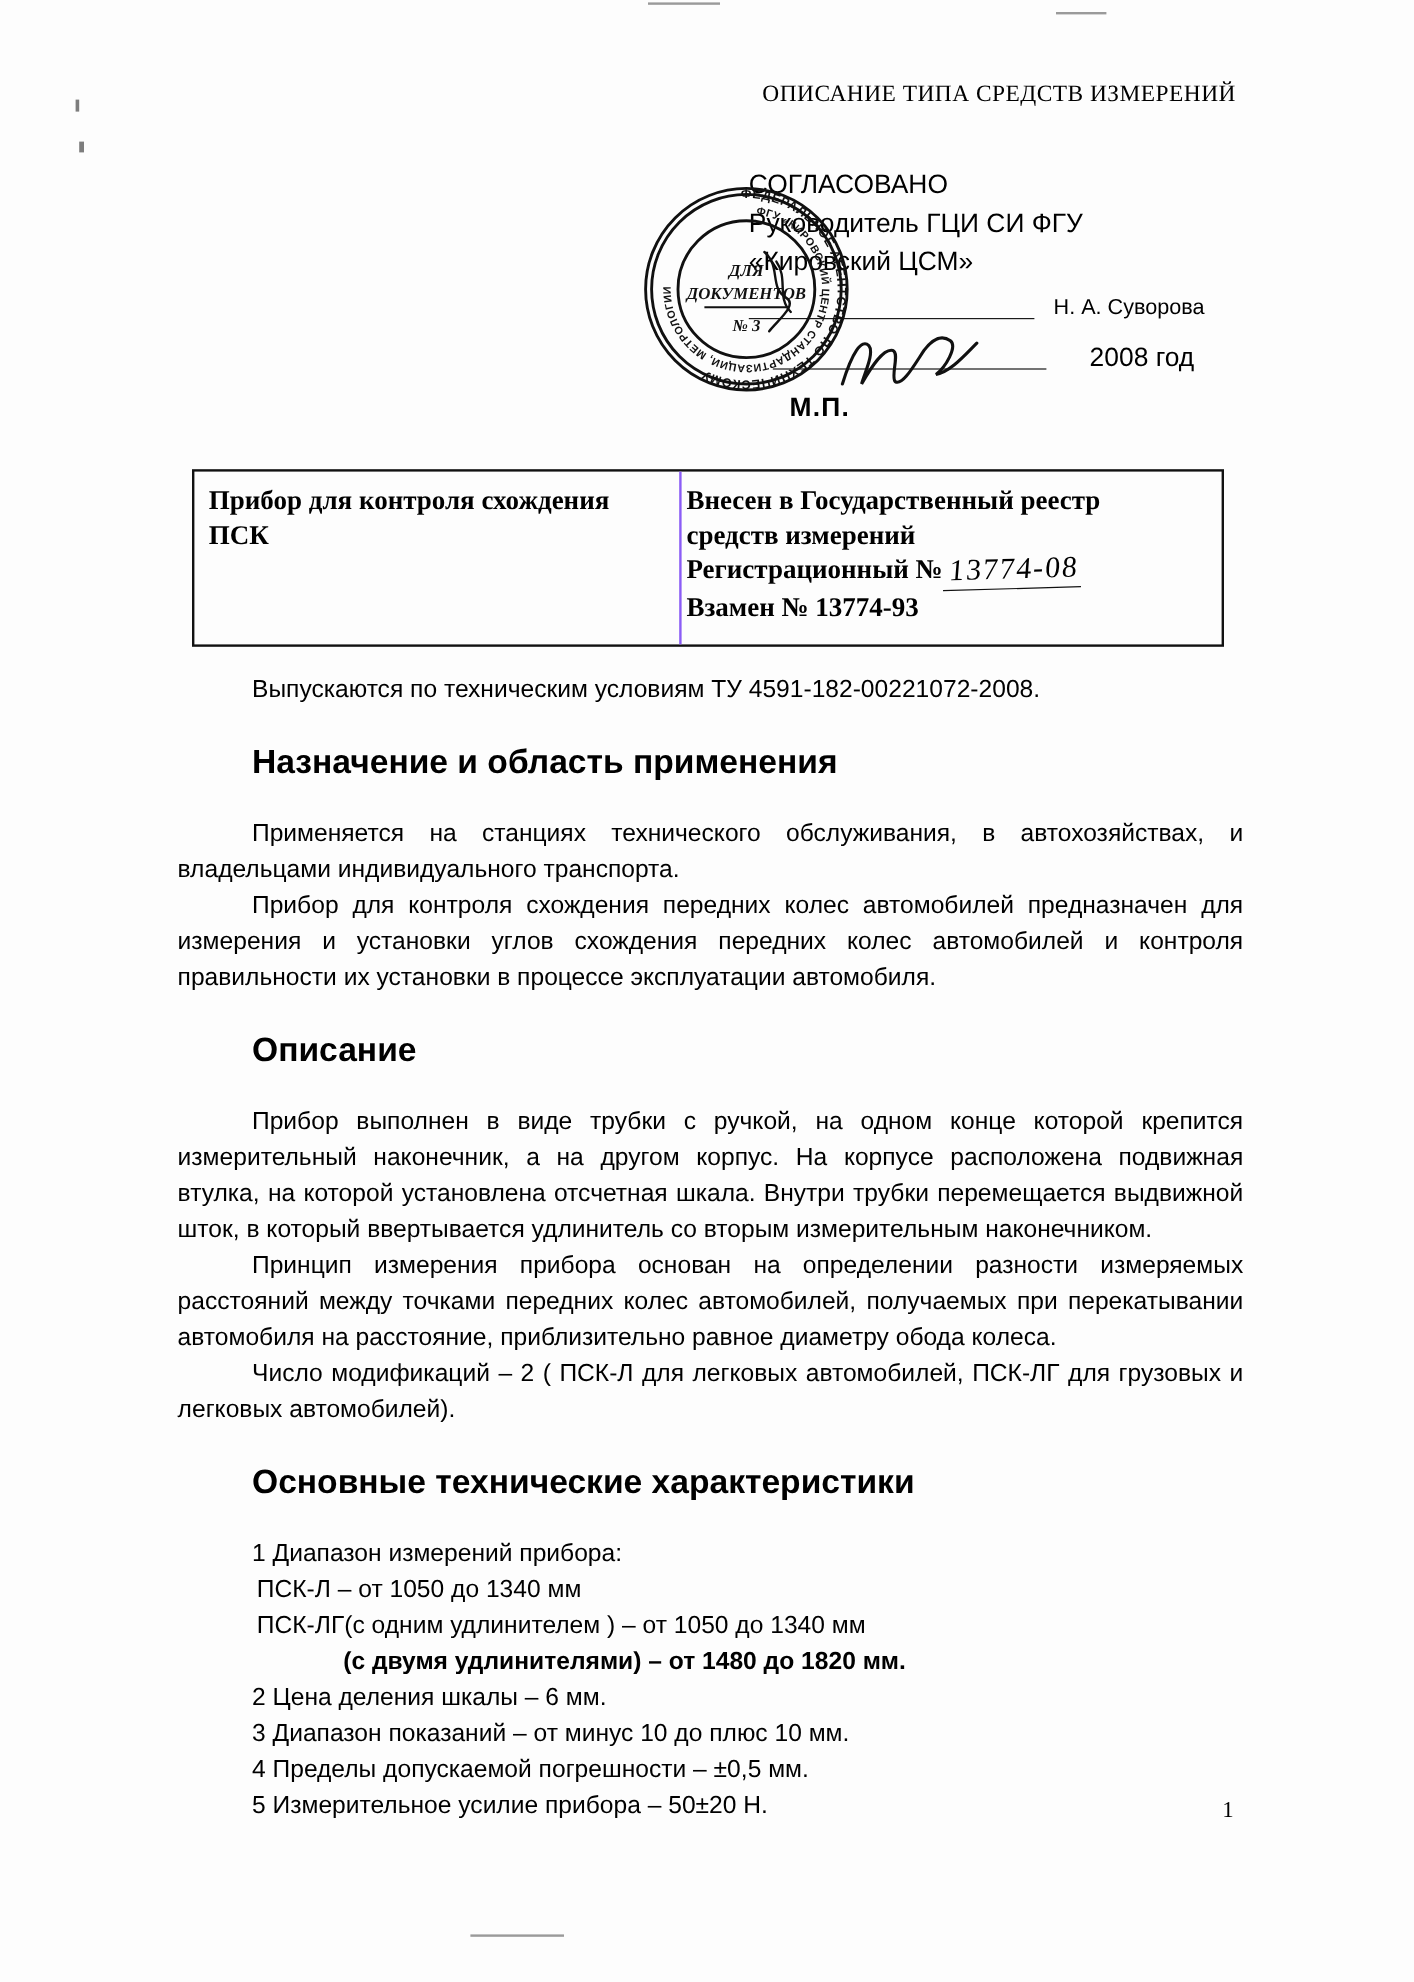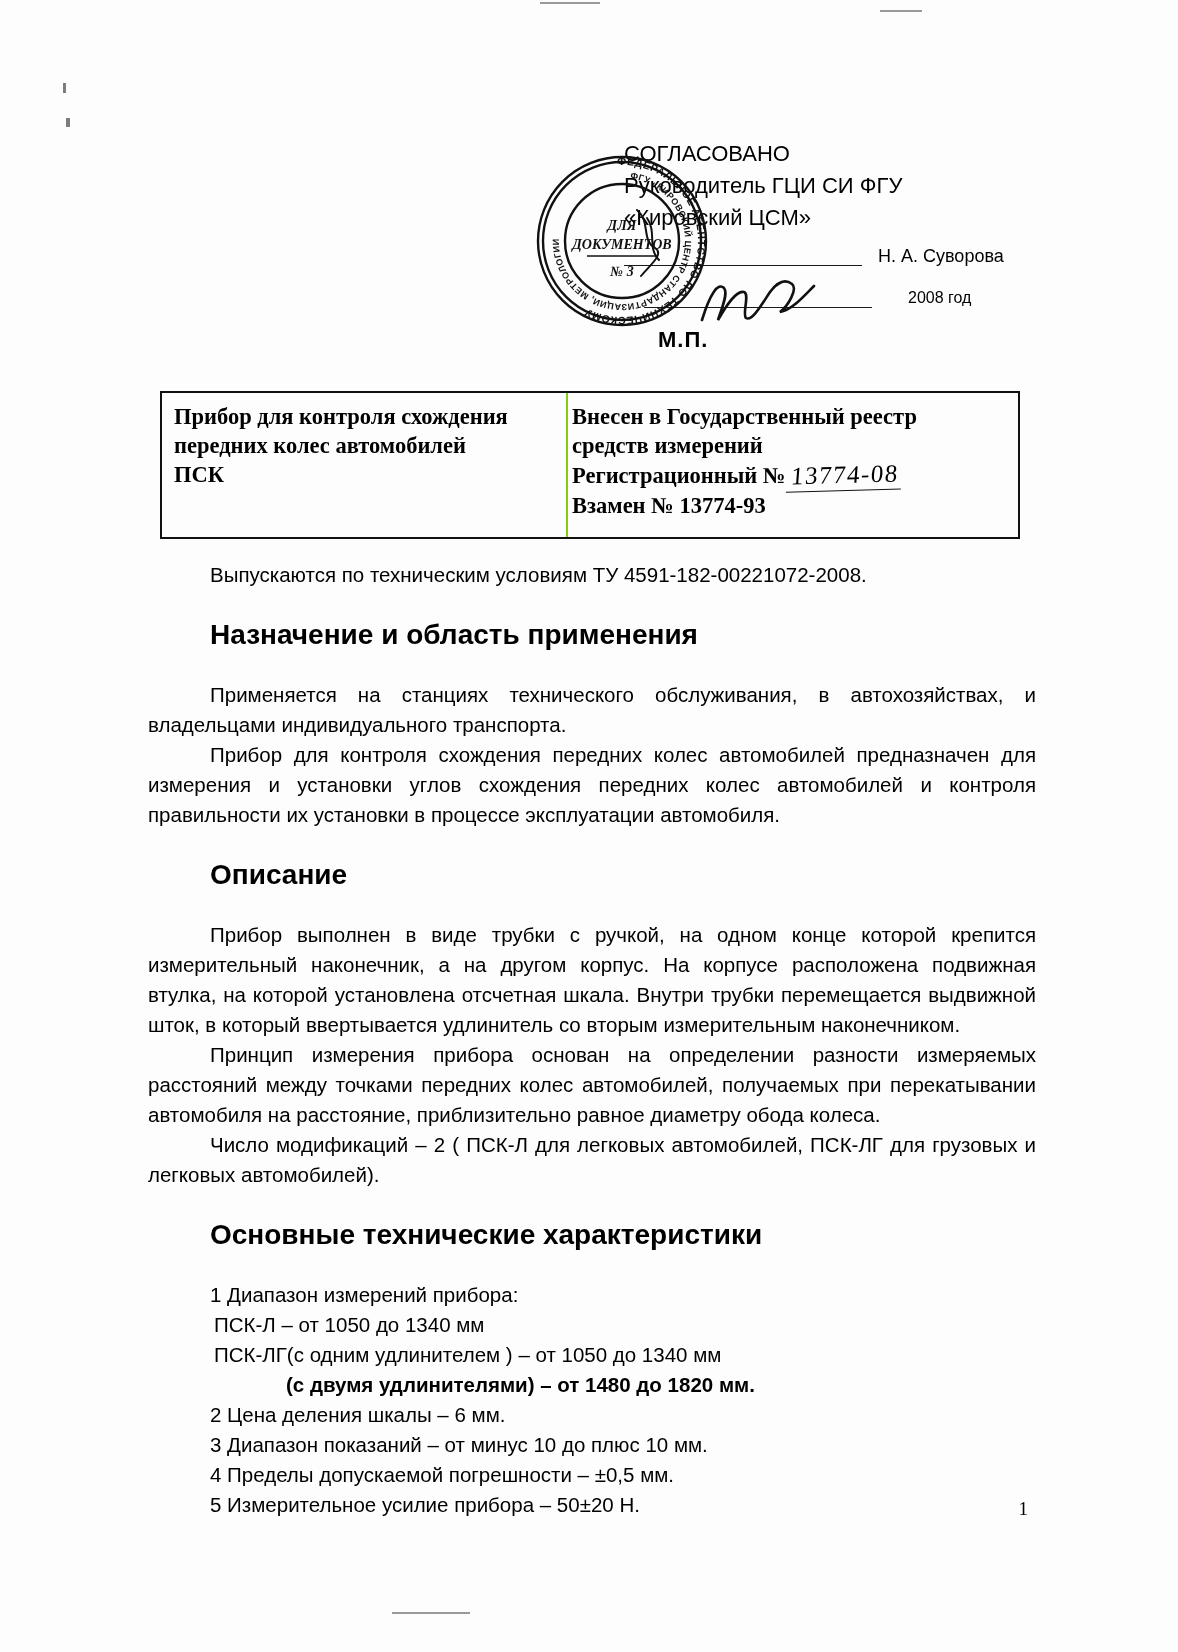--- a/index.html
+++ b/index.html
@@ -79,21 +79,21 @@
     left: 20px;
     bottom: 12px;
     width: 228px;
     border-bottom: 1.6px solid #1a1a1a;
   }
   .date-text {
     position: absolute;
     left: 284px;
     bottom: 6px;
     white-space: nowrap;
-    font-size: 16px;
+    font-size: 22px;
   }
   .mp-label {
     position: absolute;
     left: 34px;
     top: 186px;
     font-size: 22px;
     font-weight: bold;
     letter-spacing: 1px;
   }
 
@@ -125,21 +125,21 @@
     top: 391px;
     width: 860px;
     height: 148px;
     border: 2px solid #111;
     box-sizing: border-box;
     display: flex;
   }
   .title-cell-left {
     width: 406px;
     box-sizing: border-box;
-    border-right: 2px solid #84cc16;
+    border-right: 2px solid #8b5cf6;
     padding: 9px 10px 0 12px;
   }
   .title-cell-right {
     flex: 1;
     box-sizing: border-box;
     padding: 9px 10px 0 4px;
     position: relative;
   }
   .title-line {
     font-family: "Liberation Serif", serif;
@@ -216,20 +216,21 @@
 <body>
 
 <div id="page">
 
   <div class="scan-mark" style="left:540px; top:2px; width:60px; height:2px;"></div>
   <div class="scan-mark" style="left:880px; top:10px; width:42px; height:2px;"></div>
   <div class="edge-tick" style="left:63px; top:83px; width:3px; height:10px;"></div>
   <div class="edge-tick" style="left:66px; top:118px; width:4px; height:9px;"></div>
   <div class="scan-mark" style="left:392px; top:1612px; width:78px; height:2px;"></div>
 
+  <div class="doc-header">ОПИСАНИЕ ТИПА СРЕДСТВ ИЗМЕРЕНИЙ</div>
 
   <div class="approval">
     <div class="approval-line">СОГЛАСОВАНО</div>
     <div class="approval-line">Руководитель ГЦИ СИ ФГУ</div>
     <div class="approval-line">«Кировский ЦСМ»</div>
     <div class="sign-row">
       <div class="sign-rule"></div>
       <div class="sign-name">Н. А. Суворова</div>
     </div>
     <div class="date-row">
@@ -273,21 +274,20 @@
     <svg viewBox="0 0 140 54" width="140" height="54" aria-hidden="true">
       <g fill="none" stroke="#111" stroke-width="2.6" stroke-linecap="round">
         <path d="M 6,44 C 14,18 22,6 28,12 C 33,18 24,36 22,44 C 30,30 40,14 48,16 C 54,18 46,38 50,42 C 56,46 66,28 74,16 C 80,8 88,2 96,8 C 102,13 92,30 84,36 C 96,34 108,20 118,10"></path>
       </g>
     </svg>
   </div>
 
   <div class="title-table">
     <div class="title-cell-left">
       <div class="title-line">Прибор для контроля схождения</div>
-      <div class="title-line">передних колес автомобилей</div>
       <div class="title-line">ПСК</div>
     </div>
     <div class="title-cell-right">
       <div class="title-line">Внесен в Государственный реестр</div>
       <div class="title-line">средств измерений</div>
       <div class="title-line reg-line"><span>Регистрационный №</span><span class="reg-handwritten">13774-08</span></div>
       <div class="title-line">Взамен № 13774-93</div>
     </div>
   </div>
 

